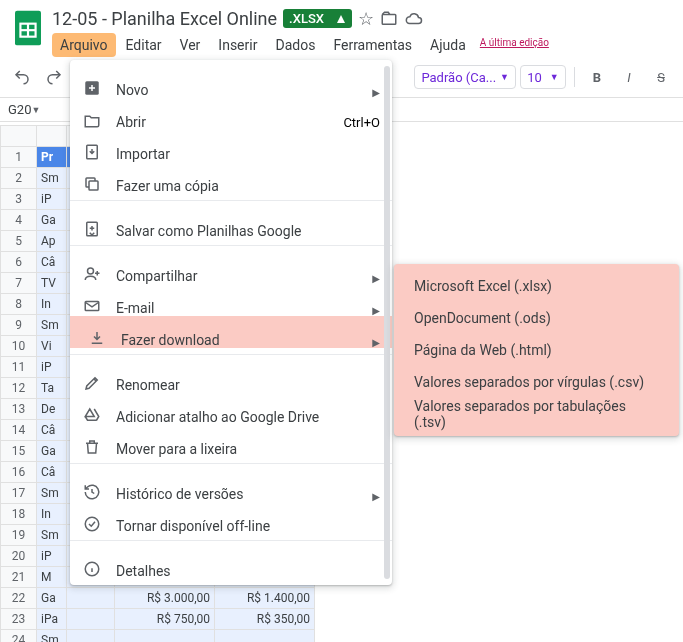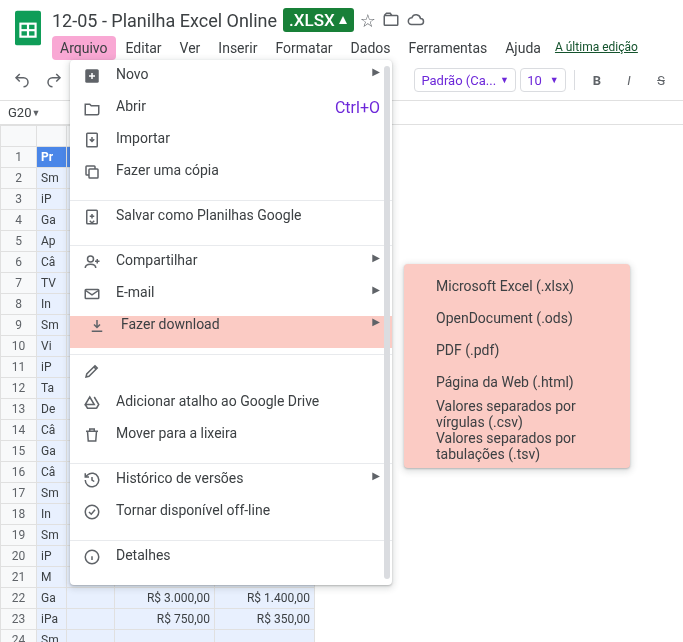--- a/index.html
+++ b/index.html
@@ -4,27 +4,27 @@
 <style>
   * { box-sizing: border-box; margin: 0; padding: 0; }
   body { font-family: "Google Sans", Roboto, Arial, sans-serif; font-size: 13px; color: #3c4043; background: #fff; width: 683px; height: 642px; overflow: hidden; position: relative; }
   
   .header { display: flex; align-items: flex-start; padding: 6px 8px 0 8px; }
   .logo { width: 40px; height: 40px; display: flex; align-items: center; justify-content: center; margin-top: 2px; }
   .logo svg { width: 26px; height: 36px; }
   .title-area { flex: 1; margin-left: 4px; }
   .title-row { display: flex; align-items: center; gap: 6px; padding: 2px 0; }
   .doc-title { font-size: 18px; color: #3c4043; }
-  .badge { background: #188038; color: #fff; font-size: 17px; font-weight: 500; padding: 2px 6px; border-radius: 3px; display: flex; align-items: center; gap: 3px; }
+  .badge { background: #188038; color: #fff; font-size: 13px; font-weight: 500; padding: 2px 6px; border-radius: 3px; display: flex; align-items: center; gap: 12px; }
   .title-icon { color: #5f6368; font-size: 18px; cursor: pointer; }
   
   .menubar { display: flex; gap: 2px; margin-top: 2px; }
   .menubar-item { padding: 4px 8px; border-radius: 4px; font-size: 14px; color: #3c4043; cursor: pointer; }
-  .menubar-item.active { background: #f9a8d4; }
-  .last-edit { color: #14532d; text-decoration: underline; font-size: 12px; padding: 4px 0 4px 4px; cursor: pointer; }
+  .menubar-item.active { background: #fdba74; }
+  .last-edit { color: #be185d; text-decoration: underline; font-size: 10px; padding: 4px 0 4px 4px; cursor: pointer; }
   
   .toolbar { display: flex; align-items: center; padding: 6px 8px; gap: 4px; border-bottom: 1px solid #e0e0e0; }
   .tb-btn { width: 28px; height: 28px; display: flex; align-items: center; justify-content: center; color: #5f6368; cursor: pointer; border-radius: 4px; }
   .tb-sel { height: 24px; border: 1px solid #dadce0; border-radius: 4px; padding: 0 6px; display: flex; align-items: center; gap: 4px; font-size: 13px; color: #6d28d9; cursor: pointer; }
   .tb-sep { width: 1px; height: 20px; background: #dadce0; margin: 0 4px; }
   
   .namebox-row { display: flex; align-items: center; padding: 4px 0 4px 8px; border-bottom: 1px solid #e0e0e0; }
   .namebox { width: 60px; font-size: 13px; color: #3c4043; display: flex; align-items: center; gap: 0; }
   
   .sheet { position: absolute; top: 125px; left: 0; right: 0; bottom: 0; }
@@ -34,30 +34,30 @@
   .colhdr { background: #f8f9fa; color: #5f6368; text-align: center; font-weight: normal; }
   .datahdr { background: #4a86e8; color: #fff; font-weight: bold; text-align: left; }
   .datahdr.r { text-align: right; }
   td.data { background: #e8f0fe; }
   td.num { text-align: right; }
   .col-a { width: 30px; }
   .col-c { width: 48px; }
   .col-d, .col-e { width: 100px; }
   
   .menu { position: absolute; top: 60px; left: 70px; width: 322px; background: #fff; border-radius: 4px; box-shadow: 0 2px 6px 2px rgba(60,64,67,.15), 0 1px 2px rgba(60,64,67,.3); padding: 6px 0; z-index: 10; }
-  .menu-item { display: flex; align-items: flex-start; height: 32px; padding: 0 12px; font-size: 14px; color: #3c4043; cursor: pointer; gap: 14px; }
+  .menu-item { display: flex; align-items: flex-end; height: 32px; padding: 0 12px; font-size: 14px; color: #3c4043; cursor: pointer; gap: 14px; }
   .menu-item.hl { background: #fbcbc4; padding-left: 17px; }
   .menu-item .mi-icon { width: 20px; height: 20px; display: flex; align-items: center; justify-content: center; color: #5f6368; flex-shrink: 0; }
   .menu-item .mi-label { flex: 1; }
-  .menu-item .mi-right { color: #6d28d9; font-size: 16px; }
+  .menu-item .mi-right { color: #000000; font-size: 13px; }
   .menu-item .mi-arrow { color: #5f6368; font-size: 10px; }
   .menu-sep { height: 1px; background: #e8eaed; margin: 6px 0; }
   .menu-scroll { position: absolute; right: 2px; top: 6px; bottom: 6px; width: 6px; background: #dadce0; border-radius: 3px; }
   
-  .submenu { position: absolute; top: 264px; left: 394px; width: 226px; background: #fbcbc4; border-radius: 4px; box-shadow: 0 2px 6px 2px rgba(60,64,67,.15), 0 1px 2px rgba(60,64,67,.3); padding: 6px 16px; z-index: 11; margin-left: 10px; }
+  .submenu { position: absolute; top: 264px; left: 394px; width: 285px; background: #fbcbc4; border-radius: 4px; box-shadow: 0 2px 6px 2px rgba(60,64,67,.15), 0 1px 2px rgba(60,64,67,.3); padding: 6px 4px; z-index: 11; }
   .submenu-item { height: 32px; padding: 0 16px; display: flex; align-items: center; font-size: 14px; color: #3c4043; cursor: pointer; }
   
   svg { display: block; }
 </style>
 </head>
 <body>
 
 <div class="header">
   <div class="logo">
     <svg viewBox="0 0 24 32">
@@ -87,21 +87,20 @@
           <svg width="20" height="18" viewBox="0 0 24 24" fill="none" stroke="currentColor" stroke-width="2">
             <path d="M18 18a4 4 0 0 0 0-8 6 6 0 0 0-11.5-1A4.5 4.5 0 0 0 6 18z"></path>
           </svg>
         </span>
     </div>
     <div class="menubar">
       <span class="menubar-item active">Arquivo</span>
       <span class="menubar-item">Editar</span>
       <span class="menubar-item">Ver</span>
       <span class="menubar-item">Inserir</span>
-      <span class="menubar-item">Formatar</span>
       <span class="menubar-item">Dados</span>
       <span class="menubar-item">Ferramentas</span>
       <span class="menubar-item">Ajuda</span>
       <span class="last-edit">A última edição</span>
     </div>
   </div>
 </div>
 
 <div class="toolbar">
   <div class="tb-btn">
@@ -405,20 +404,21 @@
       <span class="mi-label">Fazer download</span>
       <span class="mi-arrow">▶</span>
     </div>
     <div class="menu-sep"></div>
     <div class="menu-item">
       <span class="mi-icon">
         <svg width="18" height="18" viewBox="0 0 24 24" fill="none" stroke="currentColor" stroke-width="2">
           <path d="M4 20l4-1 11-11-3-3L5 16zM14 6l3 3"></path>
         </svg>
       </span>
+      <span class="mi-label">Renomear</span>
     </div>
     <div class="menu-item">
       <span class="mi-icon">
         <svg width="18" height="18" viewBox="0 0 24 24" fill="none" stroke="currentColor" stroke-width="2">
           <path d="M9 4l6 10H3zM15 4l6 10-3 5M3 14l3 5h12"></path>
         </svg>
       </span>
       <span class="mi-label">Adicionar atalho ao Google Drive</span>
     </div>
     <div class="menu-item">
@@ -456,17 +456,16 @@
           <path d="M12 8h.01M12 11v5"></path>
         </svg>
       </span>
       <span class="mi-label">Detalhes</span>
     </div>
   </div>
 
 <div class="submenu" id="download-submenu">
     <div class="submenu-item">Microsoft Excel (.xlsx)</div>
     <div class="submenu-item">OpenDocument (.ods)</div>
-    <div class="submenu-item">PDF (.pdf)</div>
     <div class="submenu-item">Página da Web (.html)</div>
     <div class="submenu-item">Valores separados por vírgulas (.csv)</div>
     <div class="submenu-item">Valores separados por tabulações (.tsv)</div>
   </div>
 
 </body></html>

